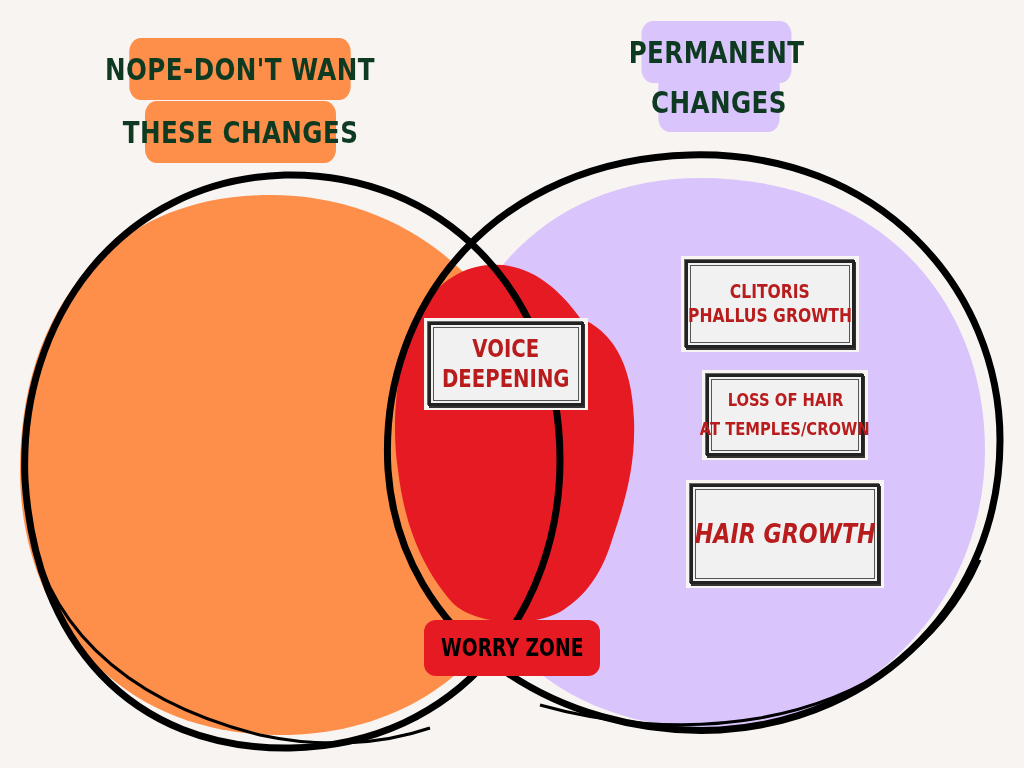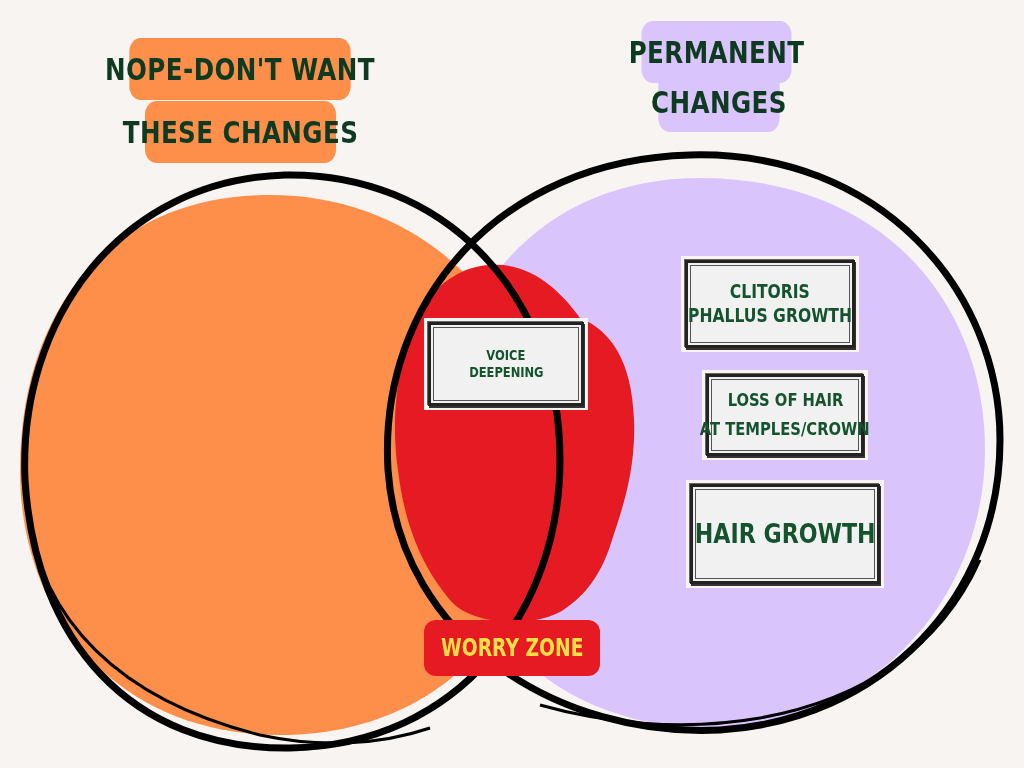--- a/index.html
+++ b/index.html
@@ -52,42 +52,42 @@
       background: #f1f1f1;
       border: 3px solid #222;
       outline: 1px solid #555;
       outline-offset: -6px;
       box-shadow: 1px 2px 0 #333, -1px -1px 0 #666;
       display: flex;
       flex-direction: column;
       align-items: center;
       justify-content: center;
       text-align: center;
-      color: #14532d;
+      color: #b91c1c;
       font-family: "DejaVu Sans", sans-serif;
       font-weight: bold;
       line-height: 1.25;
     }
     .sign-line {
       display: block;
       white-space: nowrap;
       transform: scaleX(0.82);
     }
     .worry {
       position: absolute;
       left: 424px;
       top: 620px;
       width: 176px;
       height: 56px;
       background: #e51a22;
       border-radius: 12px;
       display: flex;
       align-items: center;
       justify-content: center;
-      color: #fde047;
+      color: #000000;
       font-family: "DejaVu Sans", sans-serif;
       font-weight: bold;
       font-size: 24px;
     }
     .worry span { transform: scaleX(0.78); white-space: nowrap; display:block; }
   </style>
 </head>
 <body>
 
 <div class="canvas">
@@ -115,41 +115,41 @@
   </div>
 
   <div class="label-pill" style="left:625px; top:21px; width:183px; height:62px; background:#d9c5fb; font-size:30px;">
     <span class="pill-text">PERMANENT</span>
   </div>
   <div class="label-pill" style="left:645px; top:72px; width:148px; height:60px; background:#d9c5fb; font-size:30px; border-radius:0 0 14px 14px;">
     <span class="pill-text">CHANGES</span>
   </div>
 
   <div class="sign" style="left:424px; top:318px; width:164px; height:92px;">
-    <div class="sign-inner" style="font-size:14px;">
+    <div class="sign-inner" style="font-size:24px;">
       <span class="sign-line">VOICE</span>
       <span class="sign-line">DEEPENING</span>
     </div>
   </div>
 
   <div class="sign" style="left:681px; top:256px; width:178px; height:96px;">
     <div class="sign-inner" style="font-size:19px;">
       <span class="sign-line">CLITORIS</span>
       <span class="sign-line">PHALLUS GROWTH</span>
     </div>
   </div>
 
   <div class="sign" style="left:702px; top:370px; width:166px; height:90px;">
     <div class="sign-inner" style="font-size:18px; line-height:1.6;">
       <span class="sign-line">LOSS OF HAIR</span>
       <span class="sign-line">AT TEMPLES/CROWN</span>
     </div>
   </div>
 
-  <div class="sign" style="left:686px; top:480px; width:198px; height:108px;">
+  <div class="sign" style="left:686px; top:480px; width:198px; height:108px;font-style:italic;">
     <div class="sign-inner" style="font-size:27px;">
       <span class="sign-line">HAIR GROWTH</span>
     </div>
   </div>
 
   <div class="worry">
     <span>WORRY ZONE</span>
   </div>
 
 </div>

